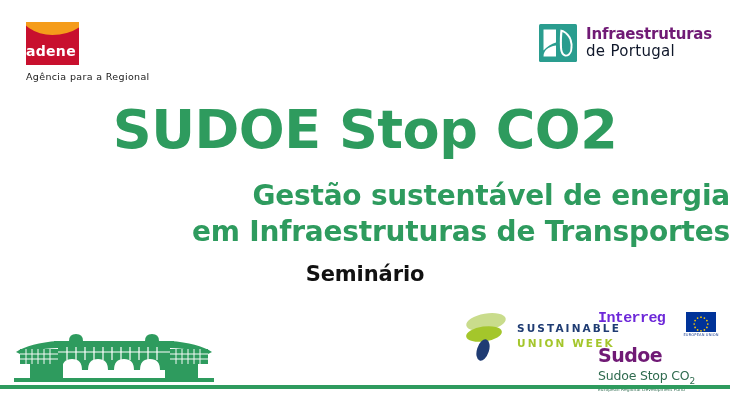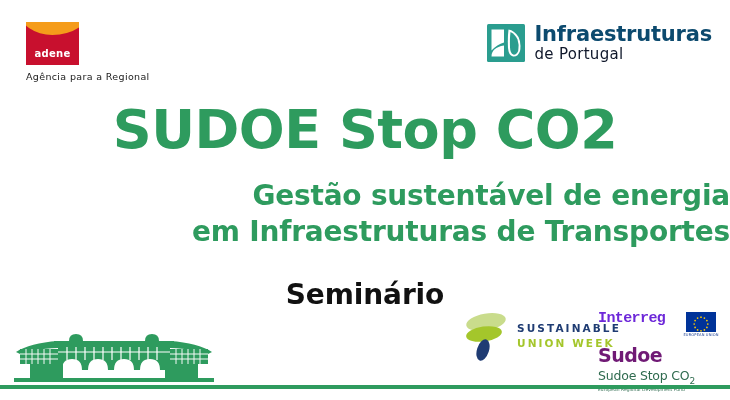--- a/index.html
+++ b/index.html
@@ -44,23 +44,23 @@
     height: 33px;
     background: #F59C1A;
     border-bottom-left-radius: 60% 90%;
     border-bottom-right-radius: 70% 100%;
   }
   #adene-mark .wordmark {
     position: absolute;
     left: 0;
     right: 0;
     bottom: 6px;
-    text-align: center;
+    text-align: left;
     color: #ffffff;
-    font-size: 10px;
+    font-size: 14px;
     font-weight: bold;
     letter-spacing: 0.3px;
     font-family: "DejaVu Sans", sans-serif;
   }
   #adene-tagline {
     margin-top: 6px;
     font-size: 9.5px;
     color: #1a1a1a;
     letter-spacing: 0.35px;
     white-space: nowrap;
@@ -78,23 +78,23 @@
   }
   #ip-mark {
     width: 38px;
     height: 38px;
     flex: none;
   }
   #ip-text {
     line-height: 1.02;
   }
   #ip-line1 {
-    font-size: 21px;
-    font-weight: bold;
-    color: #0c4a6e;
+    font-size: 15px;
+    font-weight: bold;
+    color: #701a75;
     letter-spacing: -0.2px;
     font-family: "DejaVu Sans", sans-serif;
   }
   #ip-line2 {
     font-size: 15px;
     color: #0f172a;
     letter-spacing: 0.3px;
     margin-top: 1px;
     font-family: "DejaVu Sans", sans-serif;
   }
@@ -119,22 +119,22 @@
     margin-top: 21px;
     font-size: 28px;
     font-weight: bold;
     color: #2E9B5E;
     line-height: 1.28;
     letter-spacing: -0.2px;
     font-family: "DejaVu Sans", sans-serif;
     text-align: right;
   }
   #seminar-label {
-    margin-top: 28px;
-    font-size: 28px;
+    margin-top: 12px;
+    font-size: 21px;
     font-weight: bold;
     color: #111111;
     letter-spacing: -0.1px;
     font-family: "DejaVu Sans", sans-serif;
   }
 
   
   #sew-logo {
     position: absolute;
     left: 464px;

